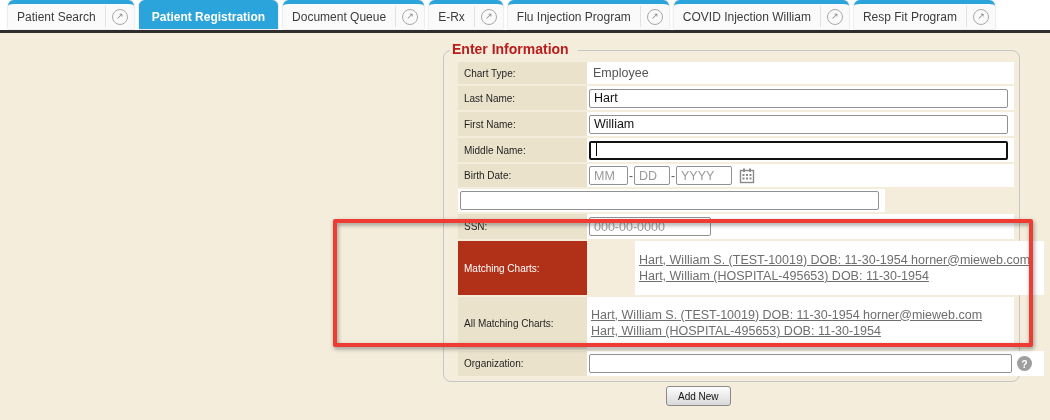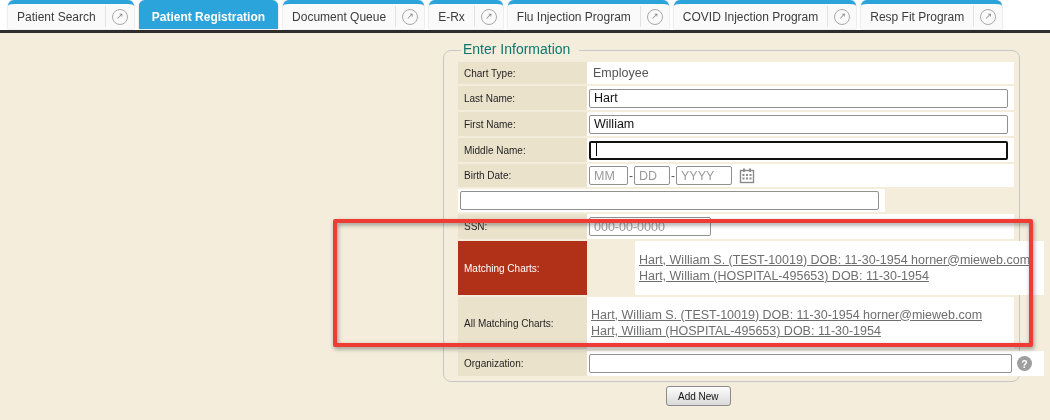--- a/index.html
+++ b/index.html
@@ -18,22 +18,22 @@
   .tab-divider{width:1px;background:#e2e2e2;margin:2px 0;}
   .popout{display:flex;align-items:center;justify-content:center;width:28px;}
   .popout-circle{width:16px;height:16px;border:1px solid #a9a9a9;border-radius:50%;
        display:flex;align-items:center;justify-content:center;font-size:9px;color:#8a8a8a;line-height:1;}
   .tab.active{background:#2aa4da;border-top:4px solid #2aa4da;}
   .tab.active .tab-label{color:#fff;font-weight:bold;padding:0 13px;}
 
   
   .fieldset{position:absolute;left:443px;top:50px;width:577px;height:332px;
             border:1px solid #c6c6c6;border-radius:8px;}
-  .legend{position:absolute;top:-10px;left:17px;background:#f4eddb;padding:0 9px 0 2px;
-          font-size:14px;font-weight:normal;color:#0f766e;white-space:nowrap;}
+  .legend{position:absolute;top:-10px;left:6px;background:#f4eddb;padding:0 9px 0 2px;
+          font-size:14px;font-weight:bold;color:#b91c1c;white-space:nowrap;}
 
   .formtable{position:absolute;left:14px;top:11px;width:586px;display:flex;
              flex-direction:column;gap:2px;}
   .row{display:flex;}
   .lbl{width:129px;flex-shrink:0;background:#ebe2cc;color:#1e1e1e;font-size:10px;
        display:flex;align-items:center;padding:0 4px 0 6px;}
   .lbl.red{background:#b13118;color:#fff;}
   .val{width:427px;background:#fff;display:flex;align-items:center;
        padding:2px 6px 2px 2px;position:relative;}
   .val.links{flex-direction:column;align-items:flex-start;justify-content:center;padding-left:4px;}
@@ -102,21 +102,21 @@
         </span>
     </div>
     <div class="tab">
       <span class="tab-label">Flu Injection Program</span>
       <span class="tab-divider"></span>
       <span class="popout">
           <span class="popout-circle">↗</span>
         </span>
     </div>
     <div class="tab">
-      <span class="tab-label">COVID Injection Program</span>
+      <span class="tab-label">COVID Injection William</span>
       <span class="tab-divider"></span>
       <span class="popout">
           <span class="popout-circle">↗</span>
         </span>
     </div>
     <div class="tab">
       <span class="tab-label">Resp Fit Program</span>
       <span class="tab-divider"></span>
       <span class="popout">
           <span class="popout-circle">↗</span>

